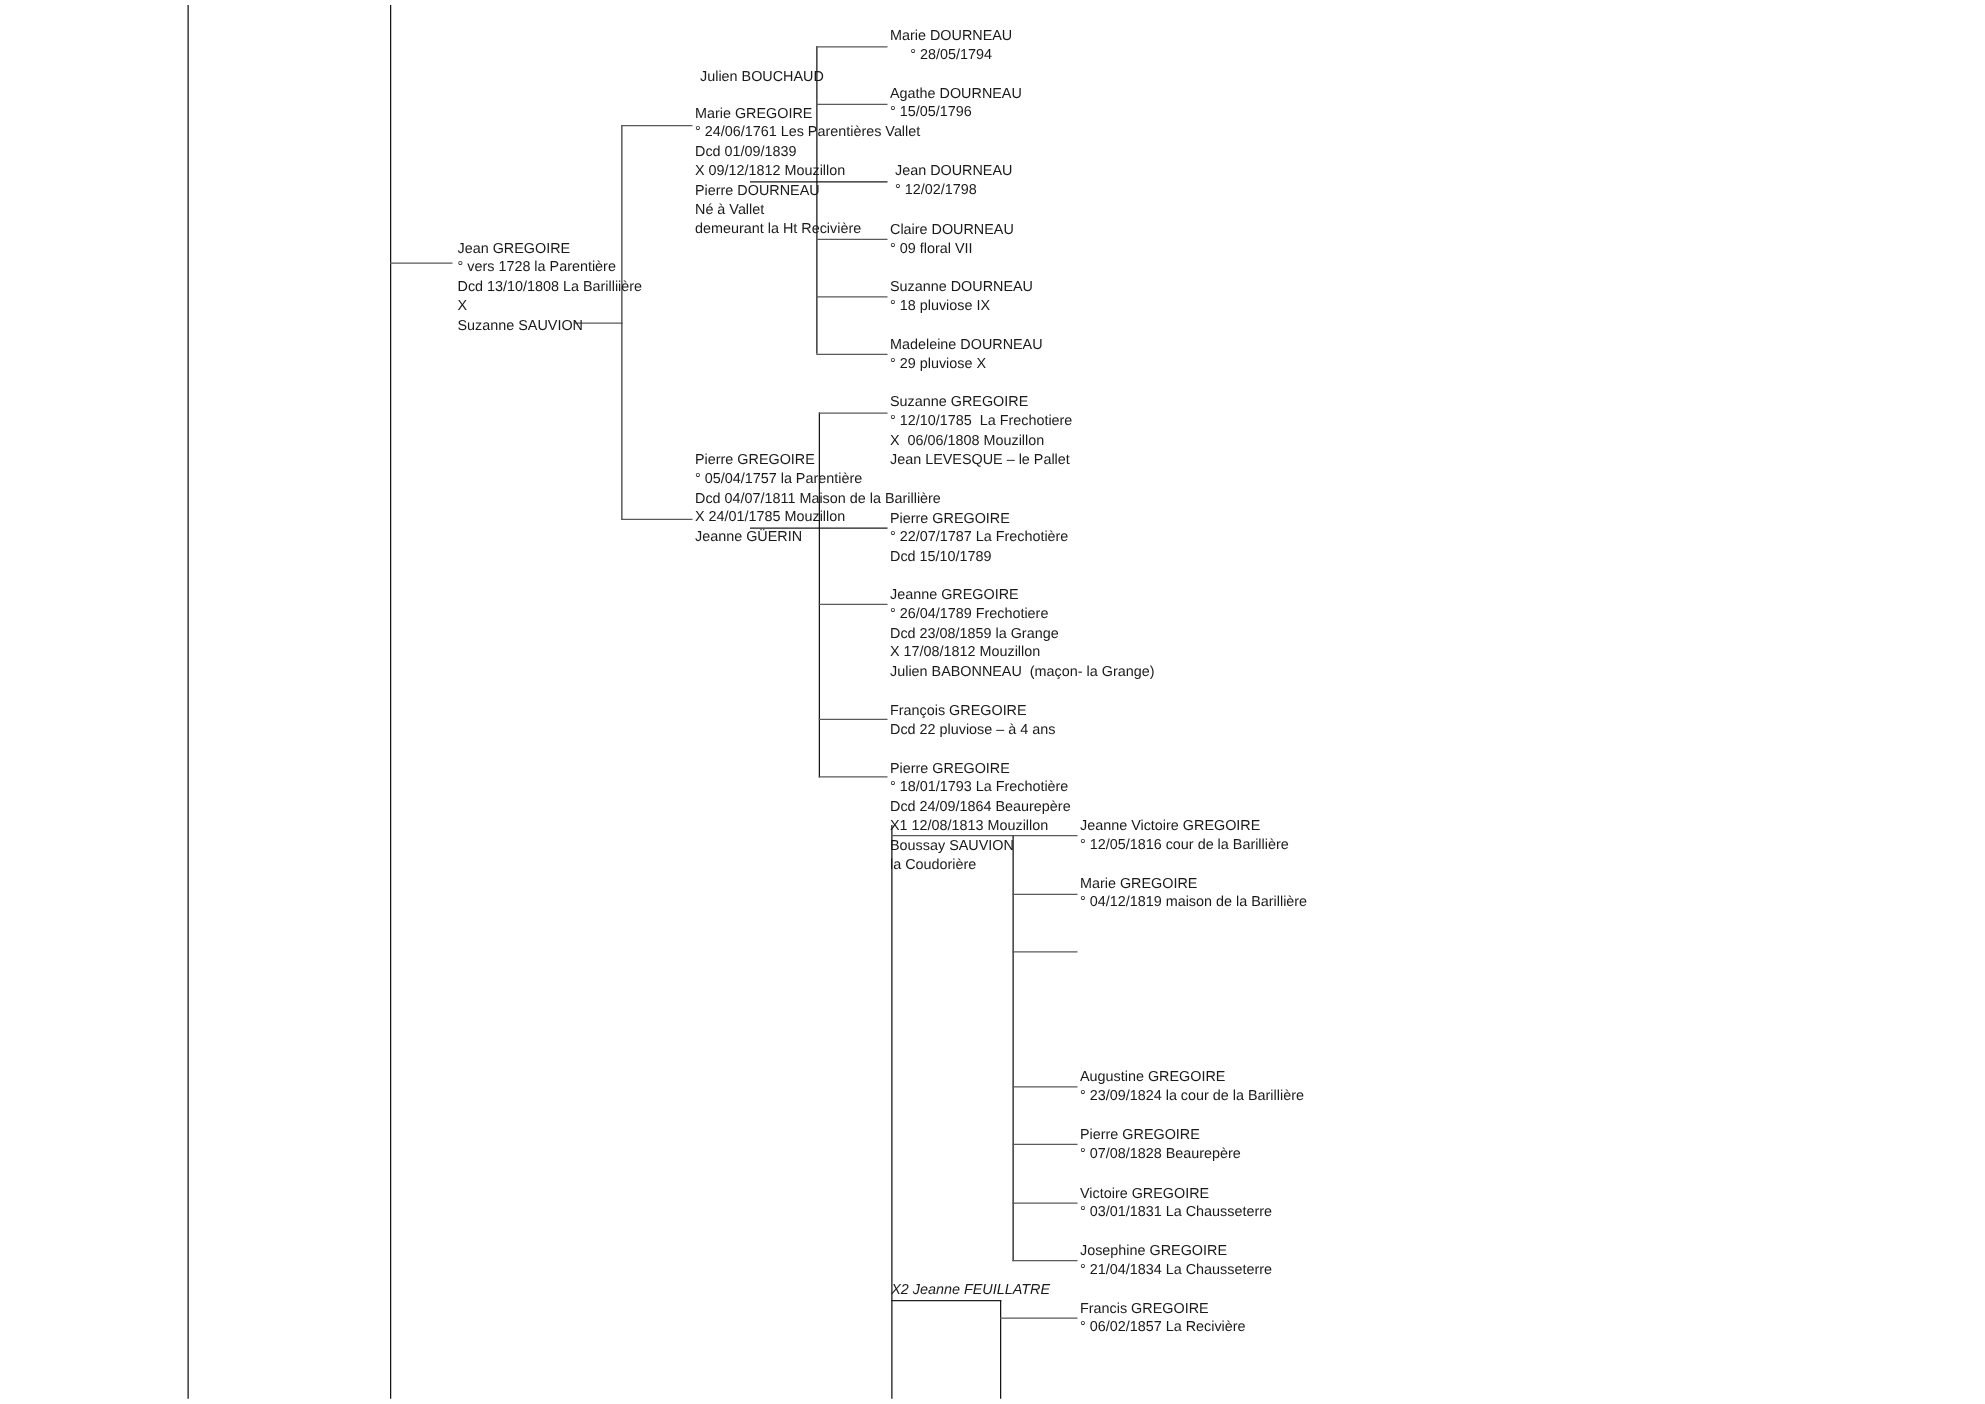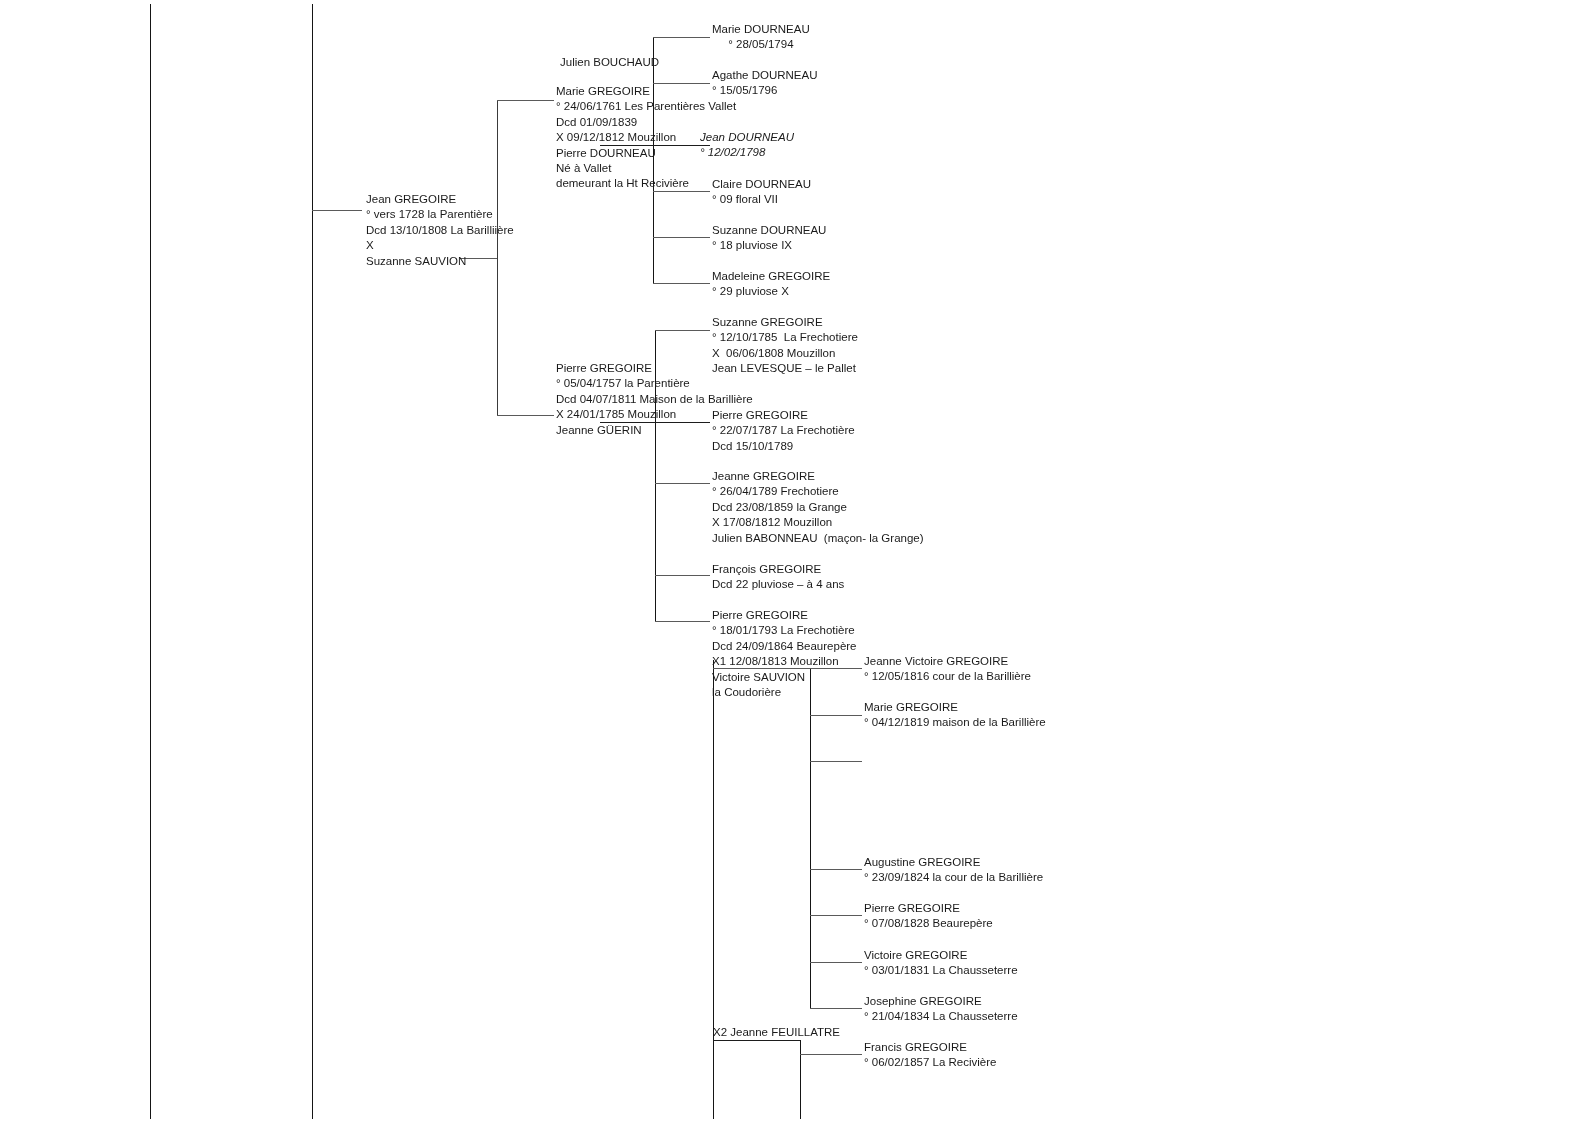--- a/index.html
+++ b/index.html
@@ -111,37 +111,37 @@
   <div class="node" style="left:712px; top:22px;text-align:center;">
     <span class="ln">Marie DOURNEAU</span>
     <span class="ln">° 28/05/1794</span>
   </div>
 
   <div class="node" style="left:712px; top:68px;">
     <span class="ln">Agathe DOURNEAU</span>
     <span class="ln">° 15/05/1796</span>
   </div>
 
-  <div class="node" style="left:700px; top:130px;font-style:italic;">
+  <div class="node" style="left:716px; top:130px;">
     <span class="ln">Jean DOURNEAU</span>
     <span class="ln">° 12/02/1798</span>
   </div>
 
   <div class="node" style="left:712px; top:177px;">
     <span class="ln">Claire DOURNEAU</span>
     <span class="ln">° 09 floral VII</span>
   </div>
 
   <div class="node" style="left:712px; top:223px;">
     <span class="ln">Suzanne DOURNEAU</span>
     <span class="ln">° 18 pluviose IX</span>
   </div>
 
   <div class="node" style="left:712px; top:269px;">
-    <span class="ln">Madeleine GREGOIRE</span>
+    <span class="ln">Madeleine DOURNEAU</span>
     <span class="ln">° 29 pluviose X</span>
   </div>
 
   <div class="node" style="left:556px; top:361px;">
     <span class="ln">Pierre GREGOIRE</span>
     <span class="ln">° 05/04/1757 la Parentière</span>
     <span class="ln">Dcd 04/07/1811 Maison de la Barillière</span>
     <span class="ln">X 24/01/1785 Mouzillon</span>
     <span class="ln">Jeanne GÜERIN</span>
   </div>
@@ -170,25 +170,25 @@
   <div class="node" style="left:712px; top:562px;">
     <span class="ln">François GREGOIRE</span>
     <span class="ln">Dcd 22 pluviose – à 4 ans</span>
   </div>
 
   <div class="node" style="left:712px; top:608px;">
     <span class="ln">Pierre GREGOIRE</span>
     <span class="ln">° 18/01/1793 La Frechotière</span>
     <span class="ln">Dcd 24/09/1864 Beaurepère</span>
     <span class="ln">X1 12/08/1813 Mouzillon</span>
-    <span class="ln">Victoire SAUVION</span>
+    <span class="ln">Boussay SAUVION</span>
     <span class="ln">la Coudorière</span>
   </div>
 
-  <div class="node" style="left:713px; top:1025px;">
+  <div class="node" style="left:713px; top:1025px;font-style:italic;">
     <span class="ln">X2 Jeanne FEUILLATRE</span>
   </div>
 
   <div class="node" style="left:864px; top:654px;">
     <span class="ln">Jeanne Victoire GREGOIRE</span>
     <span class="ln">° 12/05/1816 cour de la Barillière</span>
   </div>
 
   <div class="node" style="left:864px; top:700px;">
     <span class="ln">Marie GREGOIRE</span>

